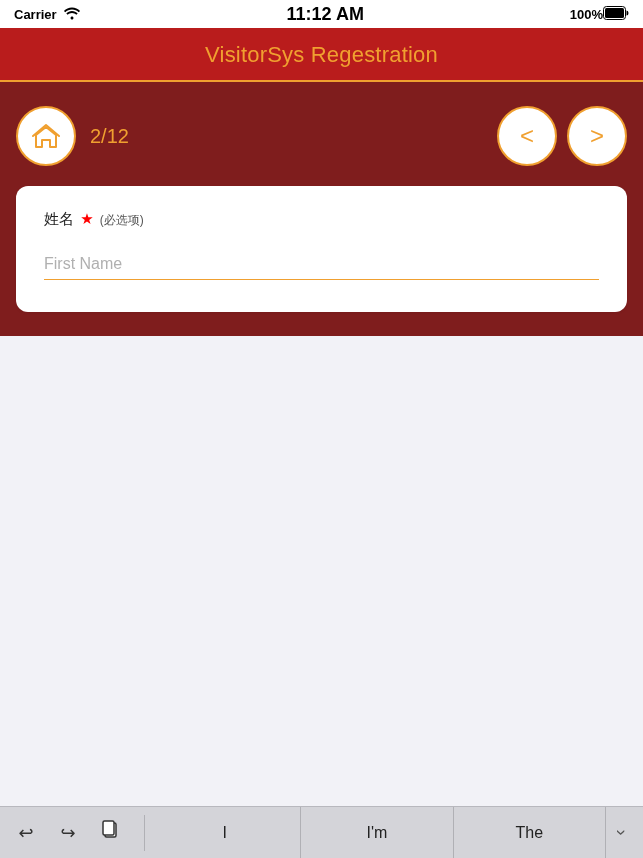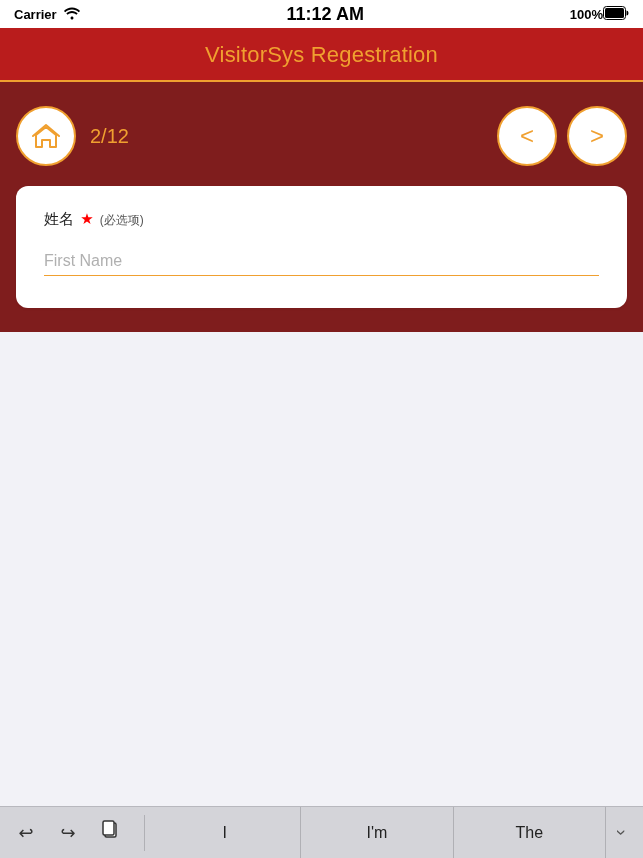--- a/index.html
+++ b/index.html
@@ -126,21 +126,21 @@
     }
     .input-group {
       flex: 1;
       display: flex;
       flex-direction: column;
     }
     .text-input {
       border: none;
       border-bottom: 1.5px solid #f0a030;
       outline: none;
-      font-size: 12px;
+      font-size: 16px;
       color: #333;
       padding: 4px 0 6px;
       background: transparent;
       width: 100%;
     }
     .text-input::placeholder {
       color: #b0b0b0;
       font-size: 16px;
     }
 

